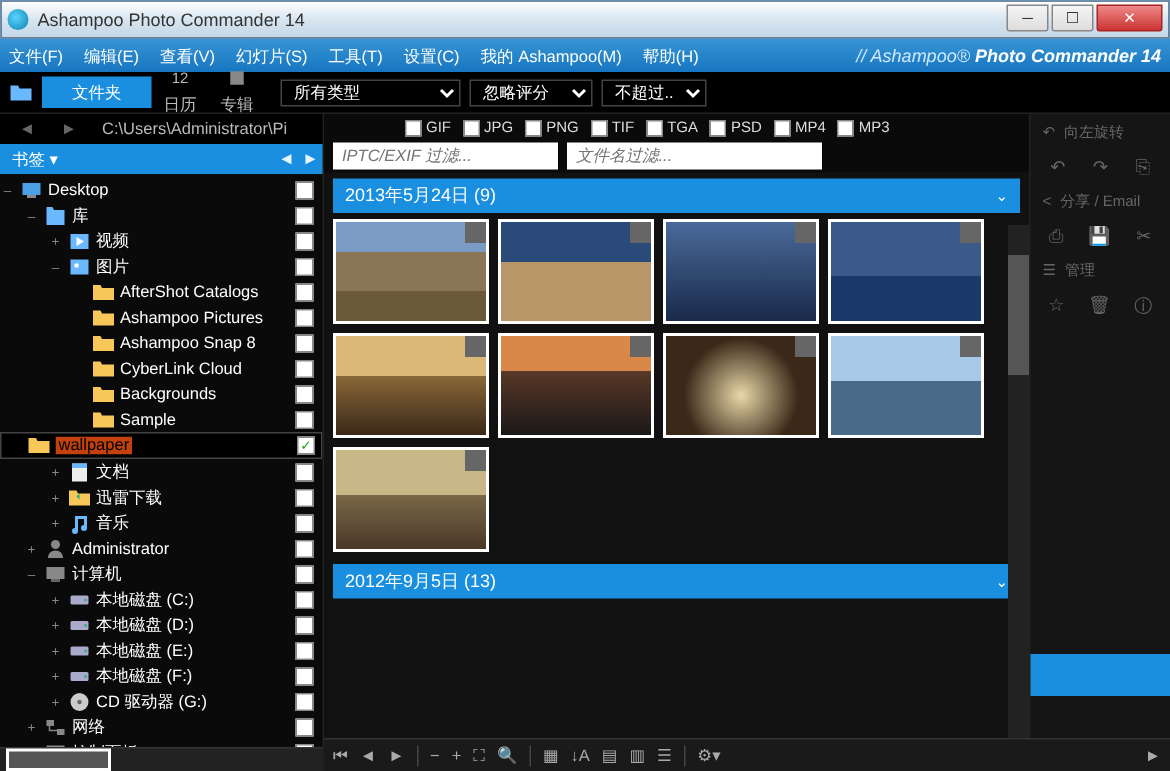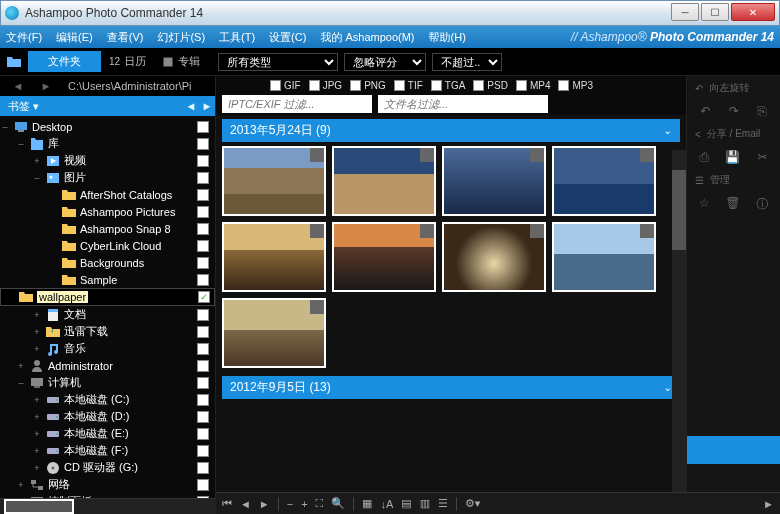--- a/index.html
+++ b/index.html
@@ -12,35 +12,35 @@
 .winbtn.close { background: linear-gradient(#e88,#c33); border-color: #a22; color: #fff; width: 44px; }
 .menubar { height: 22px; background: linear-gradient(#3694d4, #1776c0); display: flex; align-items: center; padding: 0 6px; color: #fff; font-size: 11px; justify-content: space-between; }
 .menubar .mleft { display: flex; gap: 14px; }
 .menubar .mright { font-style: italic; font-size: 12px; }
 .menubar .mright .a { color: #cfe8ff; }
 .menubar .mright .b { color: #fff; font-weight: bold; }
 .toolbar-row { display: flex; height: 28px; background: #000; align-items: center; border-bottom: 1px solid #222; }
 .tbtn { width: 24px; height: 22px; display: flex; align-items: center; justify-content: center; color: #8bc5ff; margin: 0 2px; cursor: pointer; }
 .tbtn svg { width: 16px; height: 16px; }
 .tabbtn { background: #1a8fdf; color: #fff; padding: 3px 20px; font-size: 11px; display: flex; align-items: center; }
-.plaintab { color: #bbb; padding: 3px 8px; display: flex; align-items: center; gap: 4px; }
+.plaintab { color: #bbb; padding: 3px 8px; display: flex; align-items: center; gap: 4px; flex-direction: column; }
 .addr { color: #bbb; font-size: 11px; padding-left: 8px; flex: 1; overflow: hidden; white-space: nowrap; }
 .content { display: flex; height: 438px; }
 .sidebar { width: 216px; background: #0a0a0a; display: flex; flex-direction: column; border-right: 1px solid #222; }
 .tabstrip { height: 20px; background: #1a8fdf; display: flex; align-items: center; }
 .tabstrip .tab { color: #fff; padding: 0 8px; font-size: 11px; }
 .tabstrip .arrows { margin-left: auto; display: flex; }
 .tabstrip .arr { width: 16px; text-align: center; color: #eaf6ff; }
 .tree { flex: 1; overflow: hidden; color: #fff; font-size: 11px; padding: 2px 0; }
 .trow { display: flex; align-items: center; height: 17px; padding-right: 6px; white-space: nowrap; }
 .trow .exp { width: 10px; color: #888; text-align: center; font-size: 9px; }
 .trow .ic { width: 16px; height: 14px; margin: 0 3px; display: flex; align-items: center; justify-content: center; }
 .trow .lbl { flex: 1; overflow: hidden; }
 .trow .chk { width: 12px; height: 12px; border: 1px solid #888; background: #fff; display: flex; align-items: center; justify-content: center; font-size: 9px; color: #2a2; }
-.trow.sel .lbl span { background: #fef9c3; color: #000; padding: 0 2px; }
+.trow.sel .lbl span { background: #c2410c; color: #000; padding: 0 2px; }
 .ind1 { padding-left: 16px; }
 .ind2 { padding-left: 32px; }
 .ind3 { padding-left: 48px; }
 .hscroll { height: 16px; background: #222; border-top: 1px solid #333; display: flex; }
 .hscroll .thumb { background: #555; height: 100%; width: 70px; margin-left: 4px; }
 .main { flex: 1; background: #111; display: flex; flex-direction: column; position: relative; }
 .filters { padding: 4px 6px 2px; display: flex; flex-direction: column; gap: 4px; background: #0a0a0a; }
 .frow { display: flex; align-items: center; gap: 6px; }
 .sel { background: #000; color: #fff; border: 1px solid #444; font-size: 11px; padding: 1px 4px; height: 18px; }
 .checks { display: flex; gap: 8px; margin-left: 48px; }

